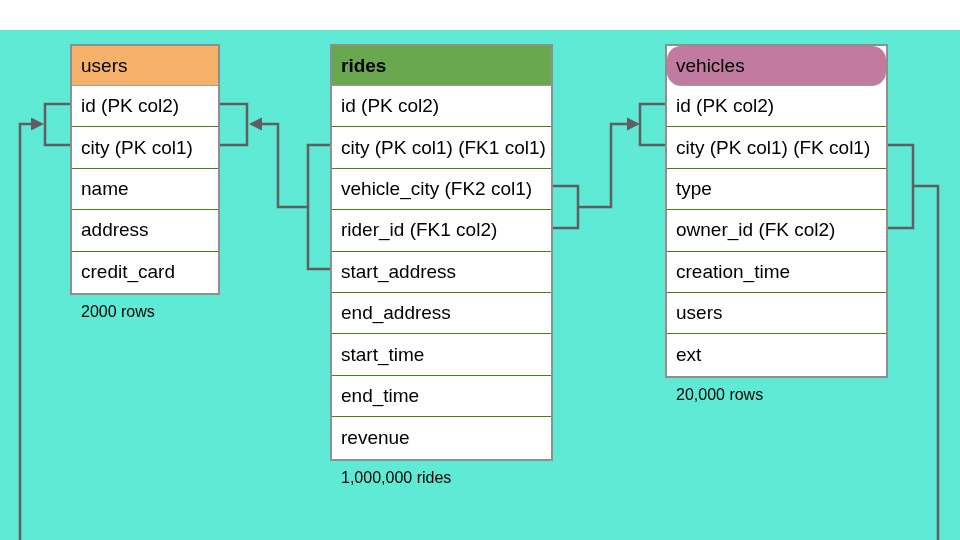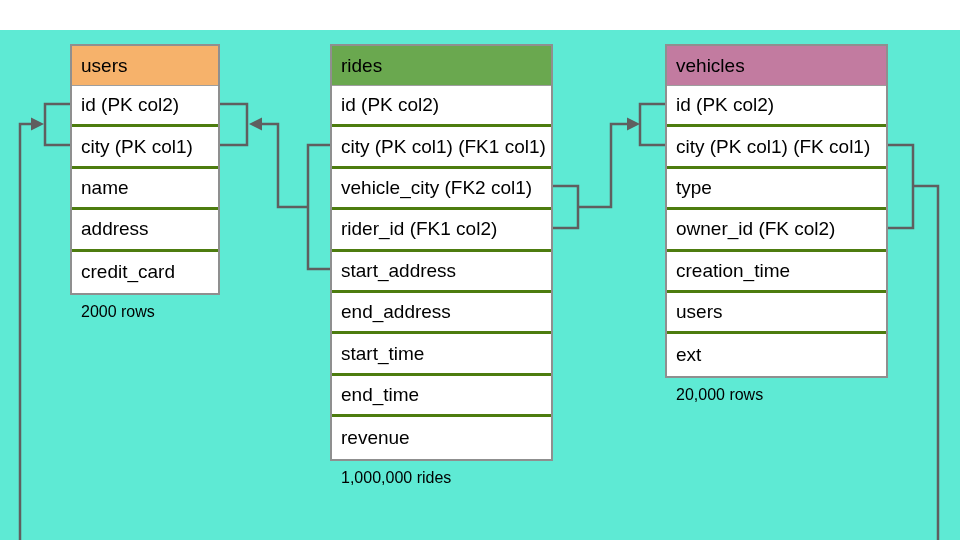--- a/index.html
+++ b/index.html
@@ -12,21 +12,21 @@
   .table{position:absolute;}
   .tbox{
     box-sizing:border-box;border:2px solid #8f8f8f;background:#fff;width:100%;
   }
   .thead{
     box-sizing:border-box;height:40px;display:flex;align-items:center;
     padding-left:9px;font-size:19px;border-bottom:1px solid #9e9e9e;
   }
   .trow{
     box-sizing:border-box;height:41.4px;display:flex;align-items:center;
-    padding-left:9px;font-size:19px;background:#fff;border-bottom:3px solid #4d7c0f;
+    padding-left:9px;font-size:19px;background:#fff;border-bottom:1px solid #4d7c0f;
   }
   .trow:last-child{border-bottom:none;}
   .tfoot{
     margin-top:8px;padding-left:11px;font-size:16px;color:#000;
   }
 </style>
 </head>
 <body>
 
 <div class="canvas">
@@ -62,36 +62,36 @@
           <div class="trow">id (PK col2)</div>
           <div class="trow">city (PK col1)</div>
           <div class="trow">name</div>
           <div class="trow">address</div>
           <div class="trow">credit_card</div>
         </div>
         <div class="tfoot">2000 rows</div>
       </div>
       <div class="table" style="left: 330px; top: 14px; width: 223px;">
         <div class="tbox">
-          <div class="thead" style="background: rgb(106, 168, 79);">rides</div>
+          <div class="thead" style="background: rgb(106, 168, 79); font-weight: bold;">rides</div>
           <div class="trow">id (PK col2)</div>
           <div class="trow">city (PK col1) (FK1 col1)</div>
           <div class="trow">vehicle_city (FK2 col1)</div>
           <div class="trow">rider_id (FK1 col2)</div>
           <div class="trow">start_address</div>
           <div class="trow">end_address</div>
           <div class="trow">start_time</div>
           <div class="trow">end_time</div>
           <div class="trow">revenue</div>
         </div>
         <div class="tfoot">1,000,000 rides</div>
       </div>
       <div class="table" style="left: 665px; top: 14px; width: 223px;">
         <div class="tbox">
-          <div class="thead" style="background: rgb(194, 123, 160);">vehicles</div>
+          <div class="thead" style="background: rgb(194, 123, 160); border-radius: 14px;">vehicles</div>
           <div class="trow">id (PK col2)</div>
           <div class="trow">city (PK col1) (FK col1)</div>
           <div class="trow">type</div>
           <div class="trow">owner_id (FK col2)</div>
           <div class="trow">creation_time</div>
           <div class="trow">users</div>
           <div class="trow">ext</div>
         </div>
         <div class="tfoot">20,000 rows</div>
       </div>

